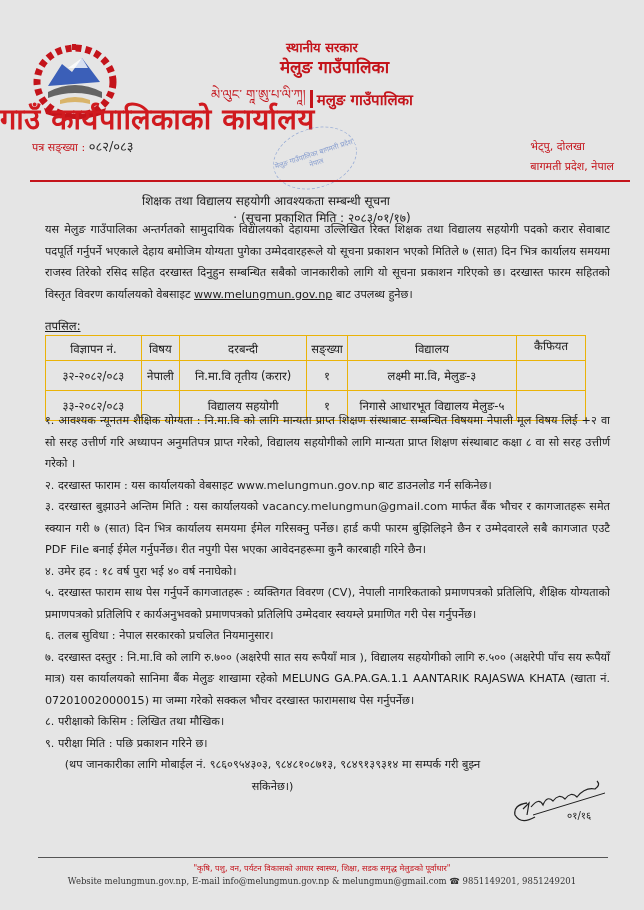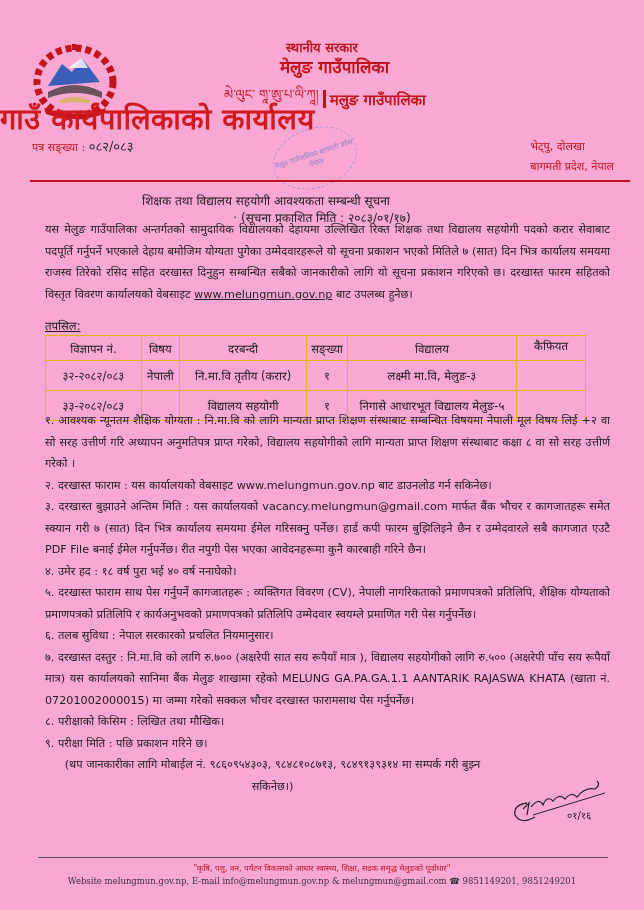--- a/index.html
+++ b/index.html
@@ -1,24 +1,24 @@
 <!DOCTYPE html>
 <html><head>
 <meta charset="utf-8">
 <style>
   * { box-sizing: border-box; margin: 0; padding: 0; }
   html, body { width: 644px; height: 910px; background: #fdfdfb; overflow: hidden; }
   body { font-family: "DejaVu Sans", sans-serif; color: #1c1c1c; position: relative; }
-  .page { position: absolute; left: 0; top: 0; width: 644px; height: 910px; background: #f9a8d4; }
+  .page { position: absolute; left: 0; top: 0; width: 644px; height: 910px; background: #e5e5e5; }
 
   
   .emblem { position: absolute; left: 30px; top: 42px; width: 90px; height: 80px; }
   .hdr-line1 { position: absolute; left: 0; width: 644px; top: 38px; text-align: center; color: #c4141b; font-size: 13px; font-weight: bold; }
   .hdr-line2 { position: absolute; left: 0; width: 644px; top: 55px; text-align: center; color: #c4141b; font-size: 17px; font-weight: bold; padding-left: 25px; }
-  .hdr-line3 { position: absolute; left: 160px; top: 80px; width: 330px; display: flex; align-items: center; justify-content: center; gap: 4px; }
+  .hdr-line3 { position: absolute; left: 147px; top: 80px; width: 330px; display: flex; align-items: center; justify-content: center; gap: 4px; }
   .hdr-line3 .tib { color: #c4141b; font-size: 13px; }
   .hdr-line3 .bar { width: 3px; height: 18px; background: #c4141b; }
   .hdr-line3 .dev2 { color: #c4141b; font-size: 15px; font-weight: bold; }
   .hdr-title { position: absolute; left: 0; width: 580px; top: 98px; text-align: left; color: #d01a1f; font-size: 29px; font-weight: bold; letter-spacing: 0.5px; }
 
   .ref-left { position: absolute; left: 32px; top: 137px; font-size: 11px; color: #c4141b; line-height: 20px; }
   .ref-left .hand { color: #2b2b2b; font-size: 13px; font-family: "DejaVu Serif", serif; }
   .ref-right { position: absolute; right: 30px; top: 137px; font-size: 11px; color: #c4141b; line-height: 20px; text-align: left; }
   .hdr-rule { position: absolute; left: 30px; width: 600px; top: 180px; height: 2px; background: #c4141b; }
 

